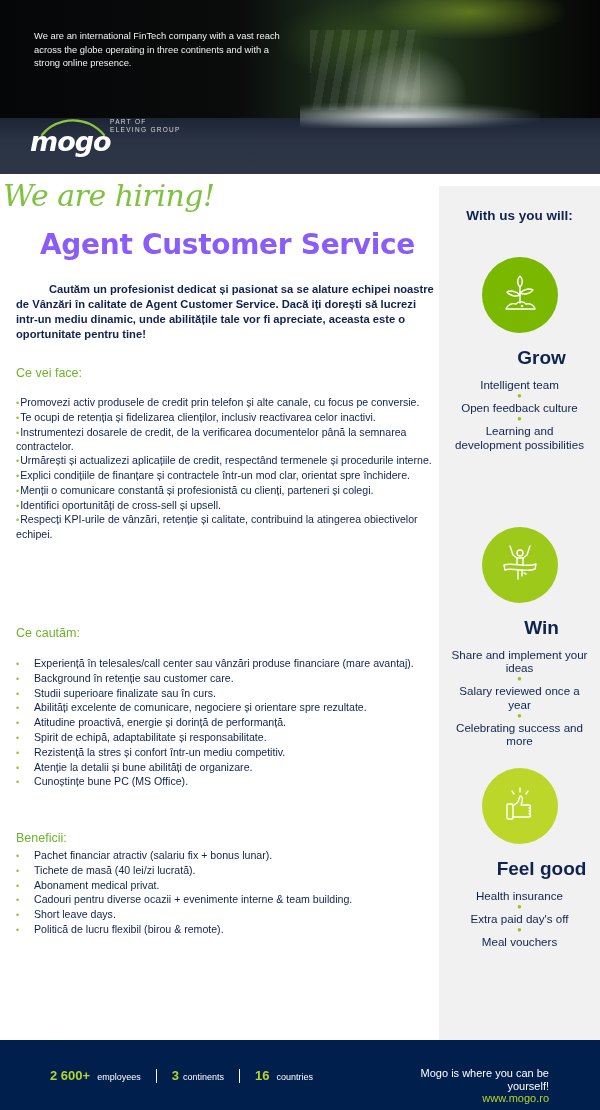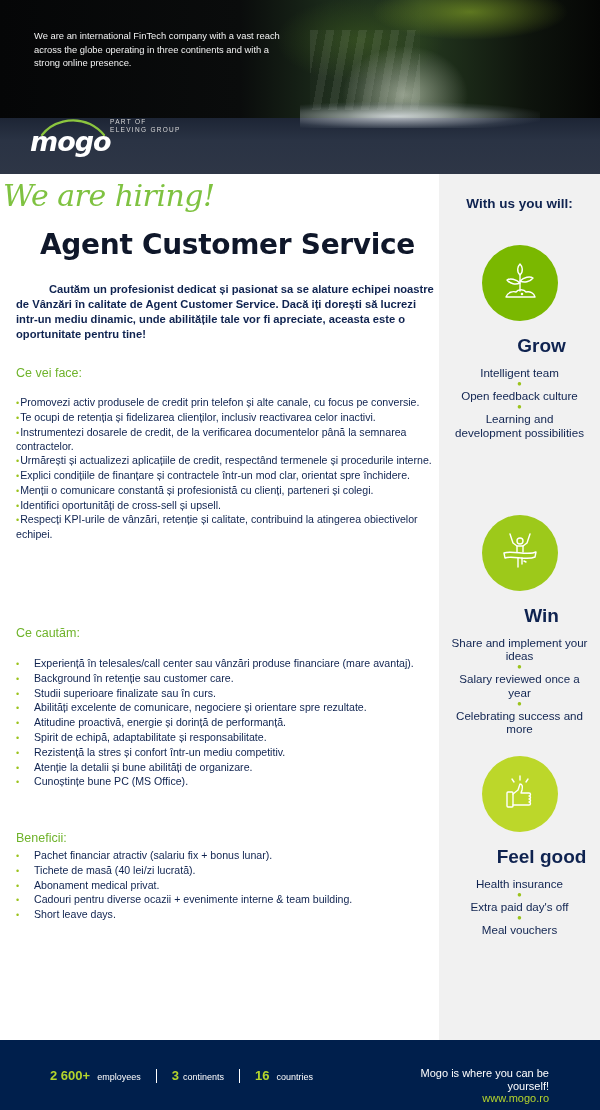--- a/index.html
+++ b/index.html
@@ -42,38 +42,38 @@
     color: #d8d8d8; line-height: 8px;
   }
 
   
   .left { position: absolute; left: 0; top: 174px; width: 439px; height: 866px; background: #ffffff; }
   .hiring {
     position: absolute; left: 3px; top: 4px; font-size: 30px; color: #7fc241;
     font-family: "DejaVu Serif", serif; font-style: italic; letter-spacing: -0.5px;
   }
   .job-title {
-    position: absolute; left: 40px; top: 54px; font-size: 28px; font-weight: bold; color: #0f172a;
+    position: absolute; left: 40px; top: 54px; font-size: 28px; font-weight: bold; color: #8b5cf6;
     font-family: "DejaVu Sans", sans-serif; letter-spacing: -0.3px;
   }
   .intro {
     position: absolute; left: 16px; top: 108px; width: 420px;
     font-size: 11.2px; font-weight: bold; line-height: 15px; color: #0f2350; text-indent: 33px;
   }
   .section-title {
     position: absolute; left: 16px; font-size: 12.5px; font-weight: normal; color: #6fb32b;
   }
   .list { position: absolute; left: 16px; width: 418px; list-style: none; }
   .list li { font-size: 10.6px; line-height: 13.8px; color: #0f2350; position: relative; }
   .list.tight li .bullet { color: #9bc31c; font-size: 9px; margin-right: 1px; }
   .list.indent li { padding-left: 0; }
   .list.indent li .bullet { color: #9bc31c; display: inline-block; width: 18px; font-size: 9px; }
 
   
-  .right { position: absolute; left: 439px; top: 174px; width: 161px; height: 866px; background: #f1f1f1; }
+  .right { position: absolute; left: 439px; top: 186px; width: 161px; height: 866px; background: #f1f1f1; }
   .right-title {
     position: absolute; left: 0; top: 22px; width: 161px; text-align: center;
     font-size: 13.5px; font-weight: bold; color: #0f2350;
   }
   .perk { position: absolute; left: 0; width: 161px; text-align: center; }
   .perk-circle {
     width: 76px; height: 76px; border-radius: 50%; margin: 0 auto;
     display: flex; align-items: center; justify-content: center;
   }
   .perk-title { font-size: 19px; font-weight: bold; color: #0f2350; margin-top: 14px; margin-left: 44px; }
@@ -143,20 +143,21 @@
     <li><span class="bullet">•</span><span>Cunoștințe bune PC (MS Office).</span></li>
   </ul>
 
   <div class="section-title" style="top:657px">Beneficii:</div>
   <ul class="list indent" style="top:675px">
     <li><span class="bullet">•</span><span>Pachet financiar atractiv (salariu fix + bonus lunar).</span></li>
     <li><span class="bullet">•</span><span>Tichete de masă (40 lei/zi lucrată).</span></li>
     <li><span class="bullet">•</span><span>Abonament medical privat.</span></li>
     <li><span class="bullet">•</span><span>Cadouri pentru diverse ocazii + evenimente interne &amp; team building.</span></li>
     <li><span class="bullet">•</span><span>Short leave days.</span></li>
+    <li><span class="bullet">•</span><span>Politică de lucru flexibil (birou &amp; remote).</span></li>
   </ul>
 </div>
 
 <div class="right">
   <div class="right-title">With us you will:</div>
 
   <div class="perk" style="top:71px">
     <div class="perk-circle" style="background:#7ab800">
       <svg width="44" height="44" viewBox="0 0 44 44" fill="none" stroke="#ffffff" stroke-width="1.4" stroke-linecap="round" stroke-linejoin="round">
         <path d="M22 30 V14"></path>

